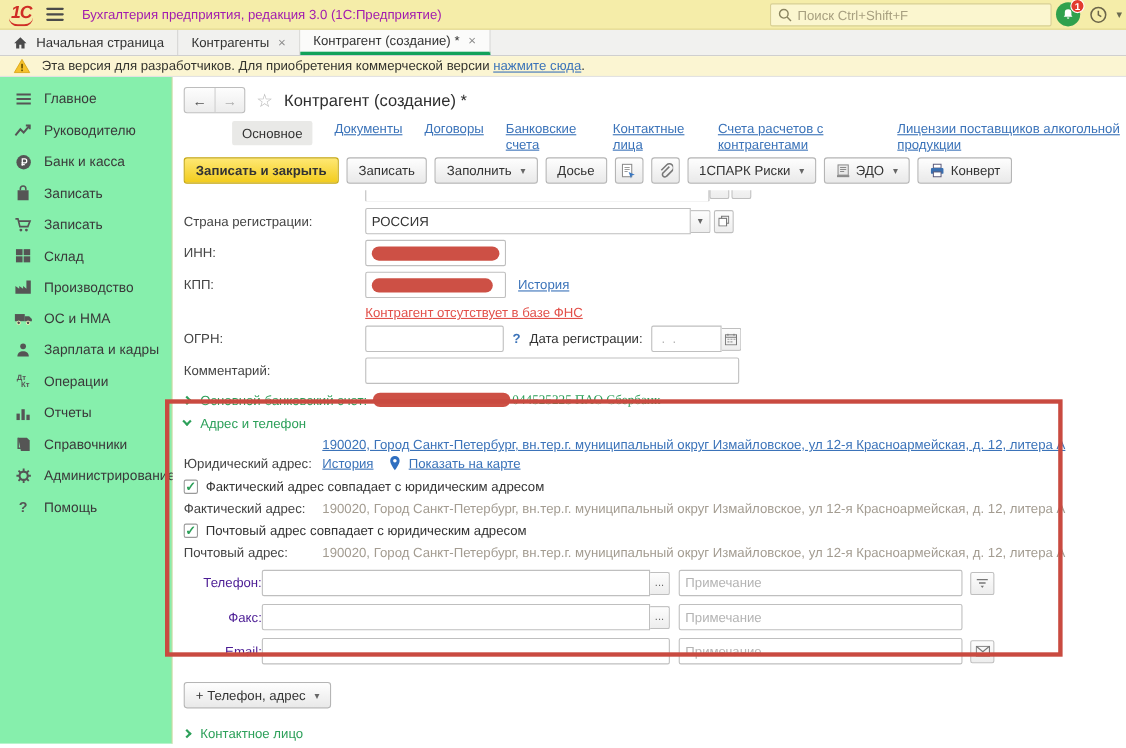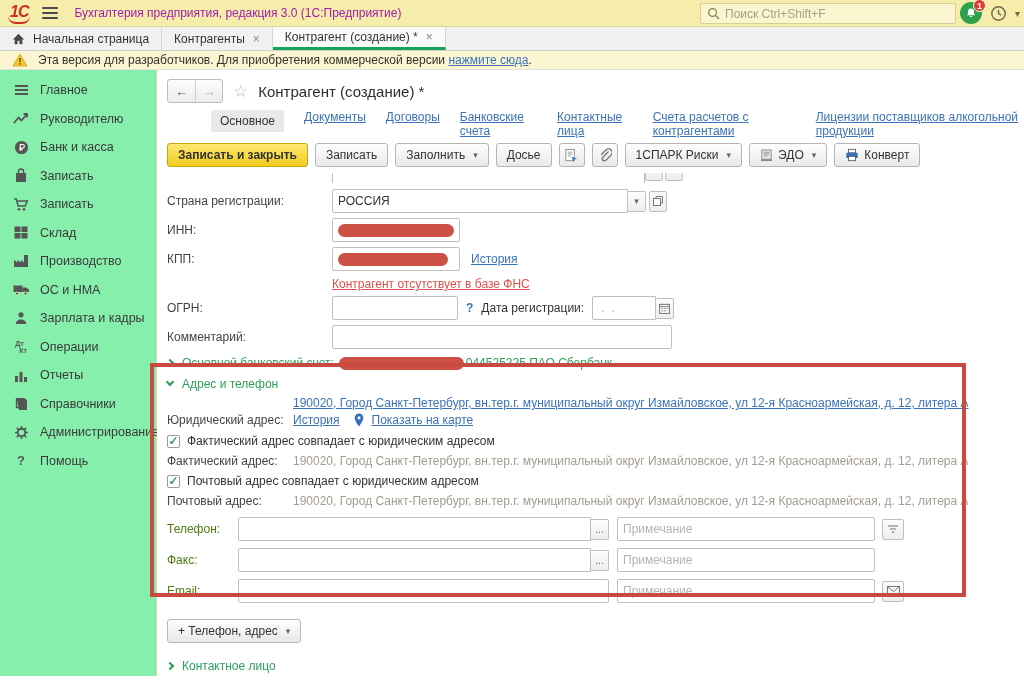--- a/index.html
+++ b/index.html
@@ -72,21 +72,21 @@
     background:linear-gradient(#fefefe,#e9e9e9); font-size:12px; color:#333;
     display:flex; align-items:center; gap:5px; cursor:pointer; white-space:nowrap;}
   .btn.primary{ background:linear-gradient(#ffe873,#f2cc1d); border-color:#c5a70f; font-weight:bold;}
   .btn .dd{ font-size:9px; color:#666; margin-left:3px;}
   .btn.iconbtn{ width:26px; padding:0; justify-content:center;}
   
   .form{ margin-top:4px; width:840px;}
   .row{ display:flex; align-items:center; margin-bottom:5px; min-height:21px;}
   .lbl{ width:165px; flex-shrink:0; color:#444;}
   .lbl2{ width:126px; flex-shrink:0; color:#444;}
-  .lbl3{ width:71px; flex-shrink:0; color:#4d7c0f;}
+  .lbl3{ width:71px; flex-shrink:0; color:#4c1d95;text-align:right;}
   .inp{ height:24px; border:1px solid #bfbfbf; border-radius:2px; background:#fff;
     font-size:12px; color:#333; padding:0 5px; font-family:"Liberation Sans",sans-serif; outline:none;}
   .inp::placeholder{ color:#b4b4b4;}
   .sqbtn{ width:18px; height:21px; border:1px solid #bfbfbf; border-radius:2px;
     background:linear-gradient(#fdfdfd,#ededed); display:flex; align-items:center;
     justify-content:center; color:#666; font-size:9px; cursor:pointer; flex-shrink:0;}
   .attach-l{ border-top-left-radius:0; border-bottom-left-radius:0; border-left:none;}
   .redact{ display:inline-block; background:#cd5045; border-radius:7px; height:13px;}
   .redlink{ color:#e2504a; text-decoration:underline; cursor:pointer;}
   .qblue{ color:#3b73b9; font-weight:bold; margin:0 8px; cursor:pointer;}
@@ -449,21 +449,21 @@
 
       <div class="row" style="margin-bottom:7px;">
         <span class="lbl">Комментарий:</span>
         <input class="inp" style="width: 340px;">
       </div>
 
       <div class="section-row" style="margin-bottom:7px;">
         <span class="chev-r"></span>
         <span class="green">Основной банковский счет:</span>
         <span class="redact" style="width:125px;margin-left:5px;"></span>
-        <span class="green" style="margin-left:2px;">044525225 ПАО Сбербанк</span>
+        <span class="green" style="margin-left:2px;font-family:Liberation Serif, serif;">044525225 ПАО Сбербанк</span>
       </div>
 
       <div class="section-row" style="margin-bottom:5px;">
         <span class="chev-d"></span>
         <span class="green">Адрес и телефон</span>
       </div>
 
       <div class="row" style="align-items:flex-end;margin-bottom:6px;">
         <span class="lbl2">Юридический адрес:</span>
         <span>

